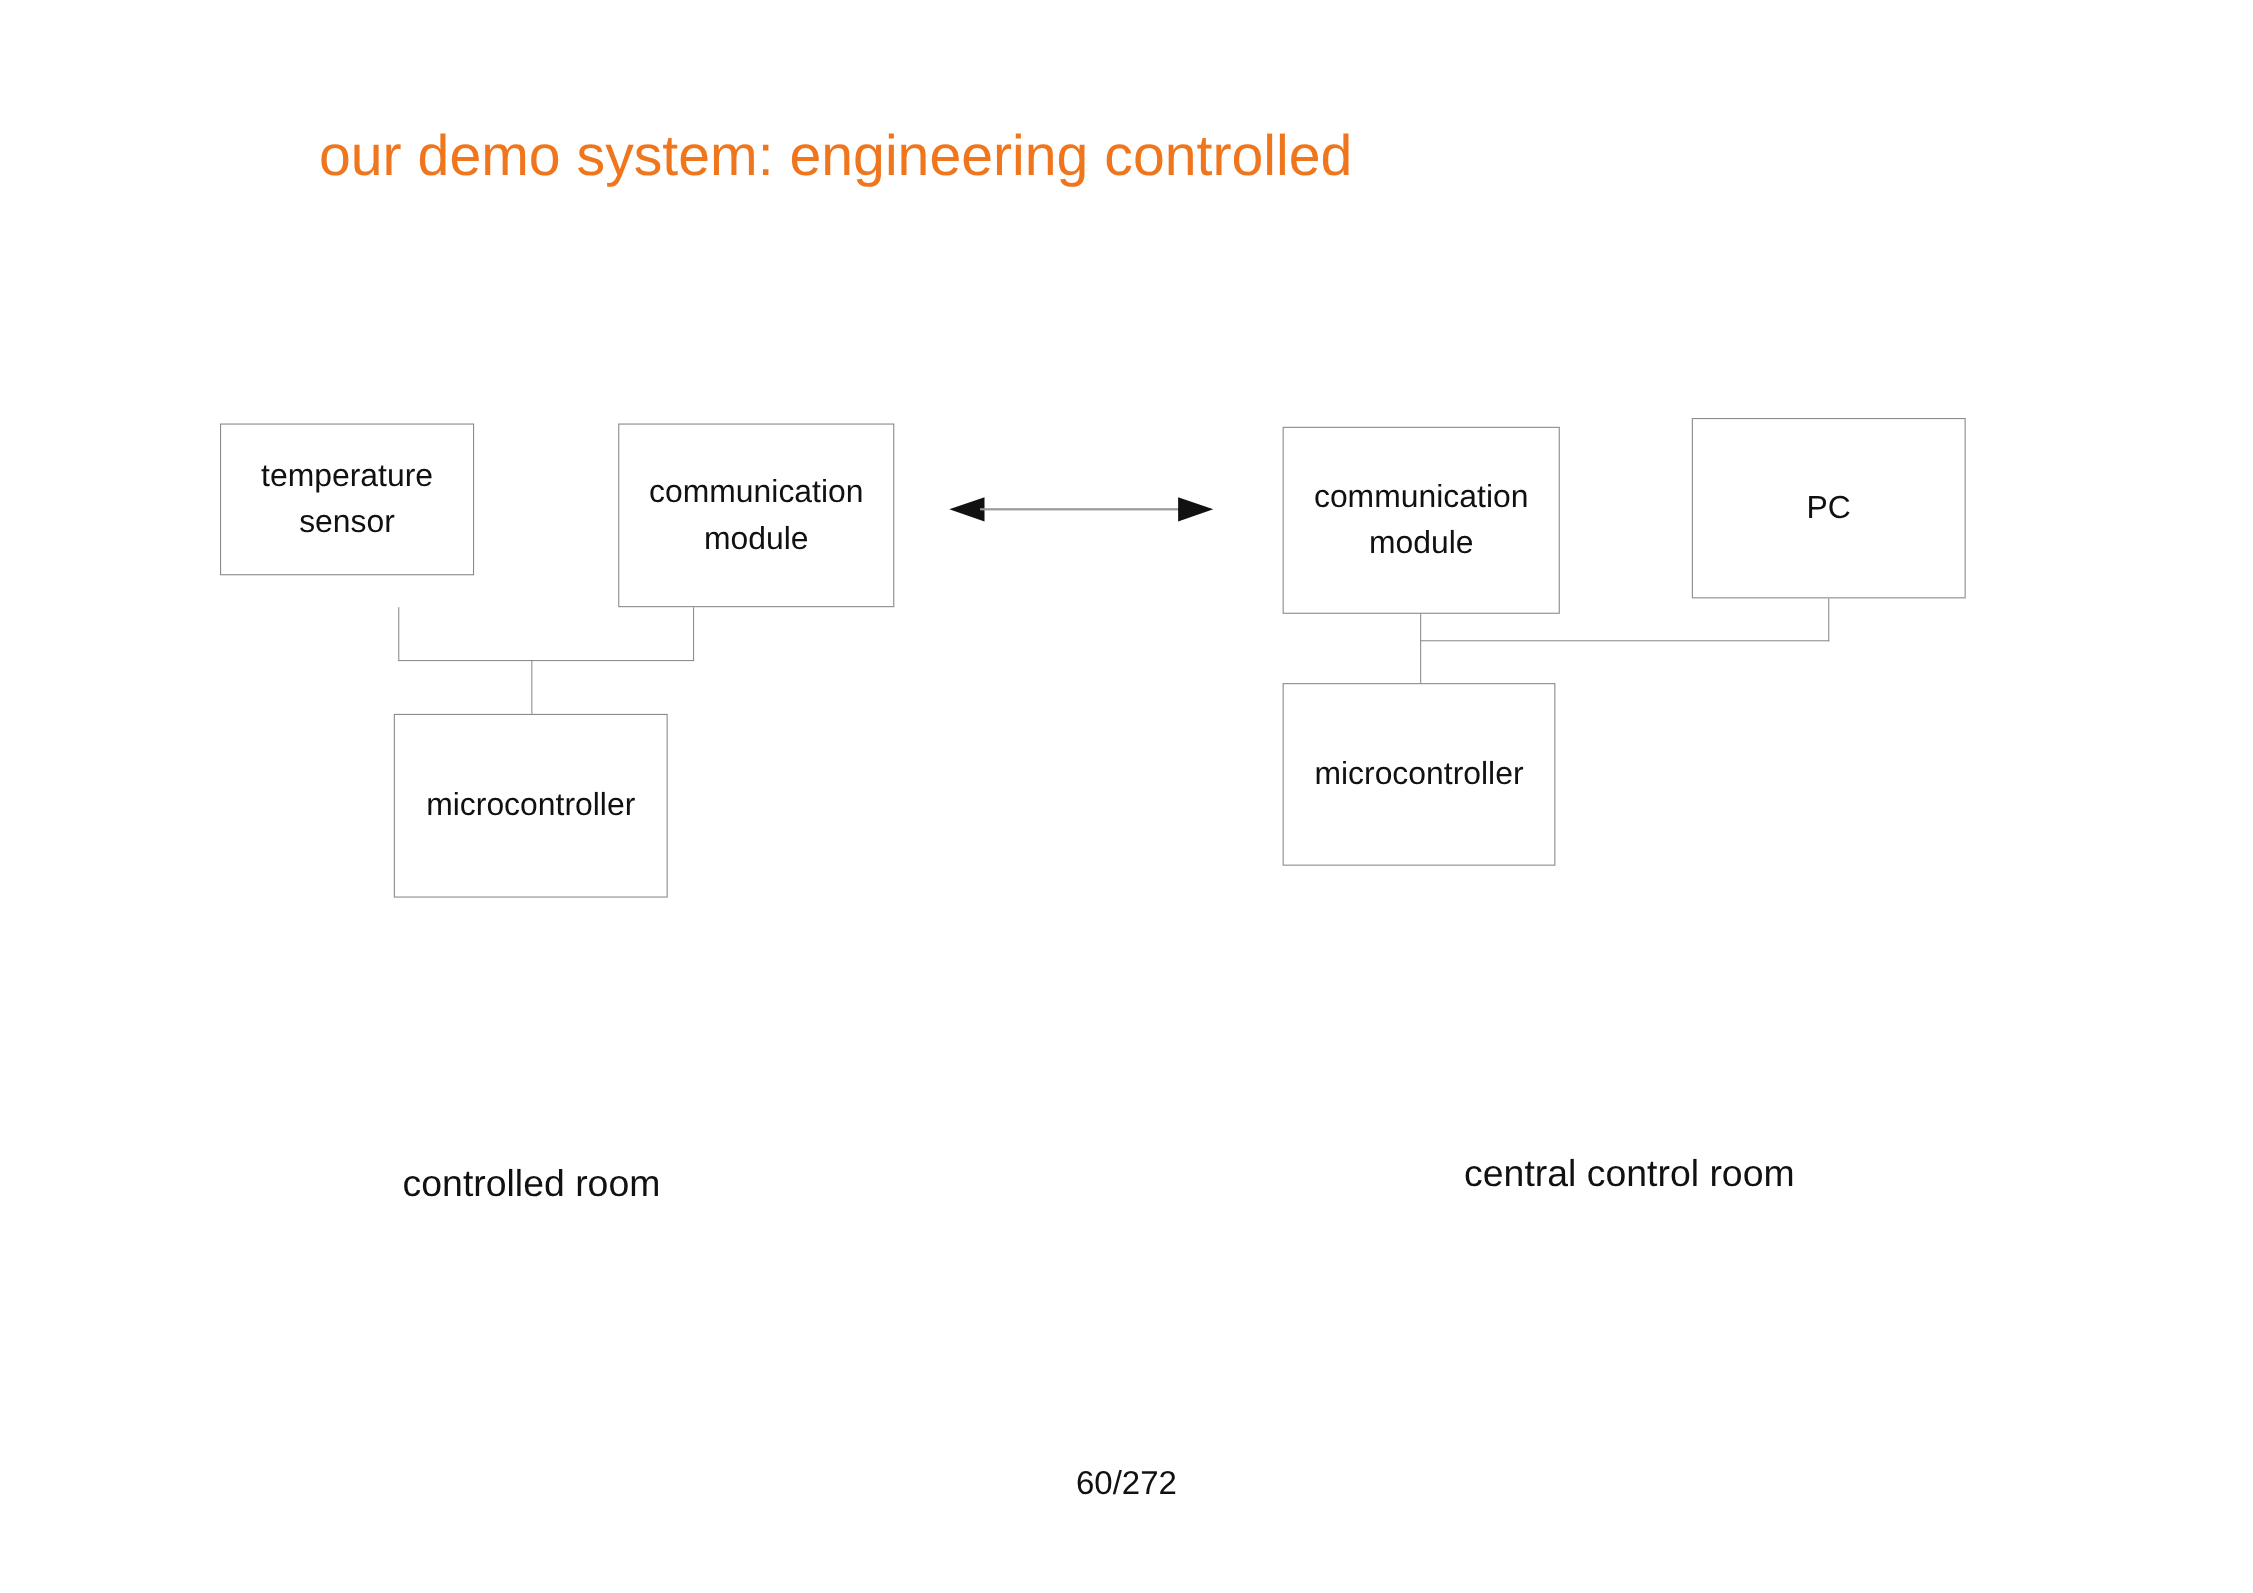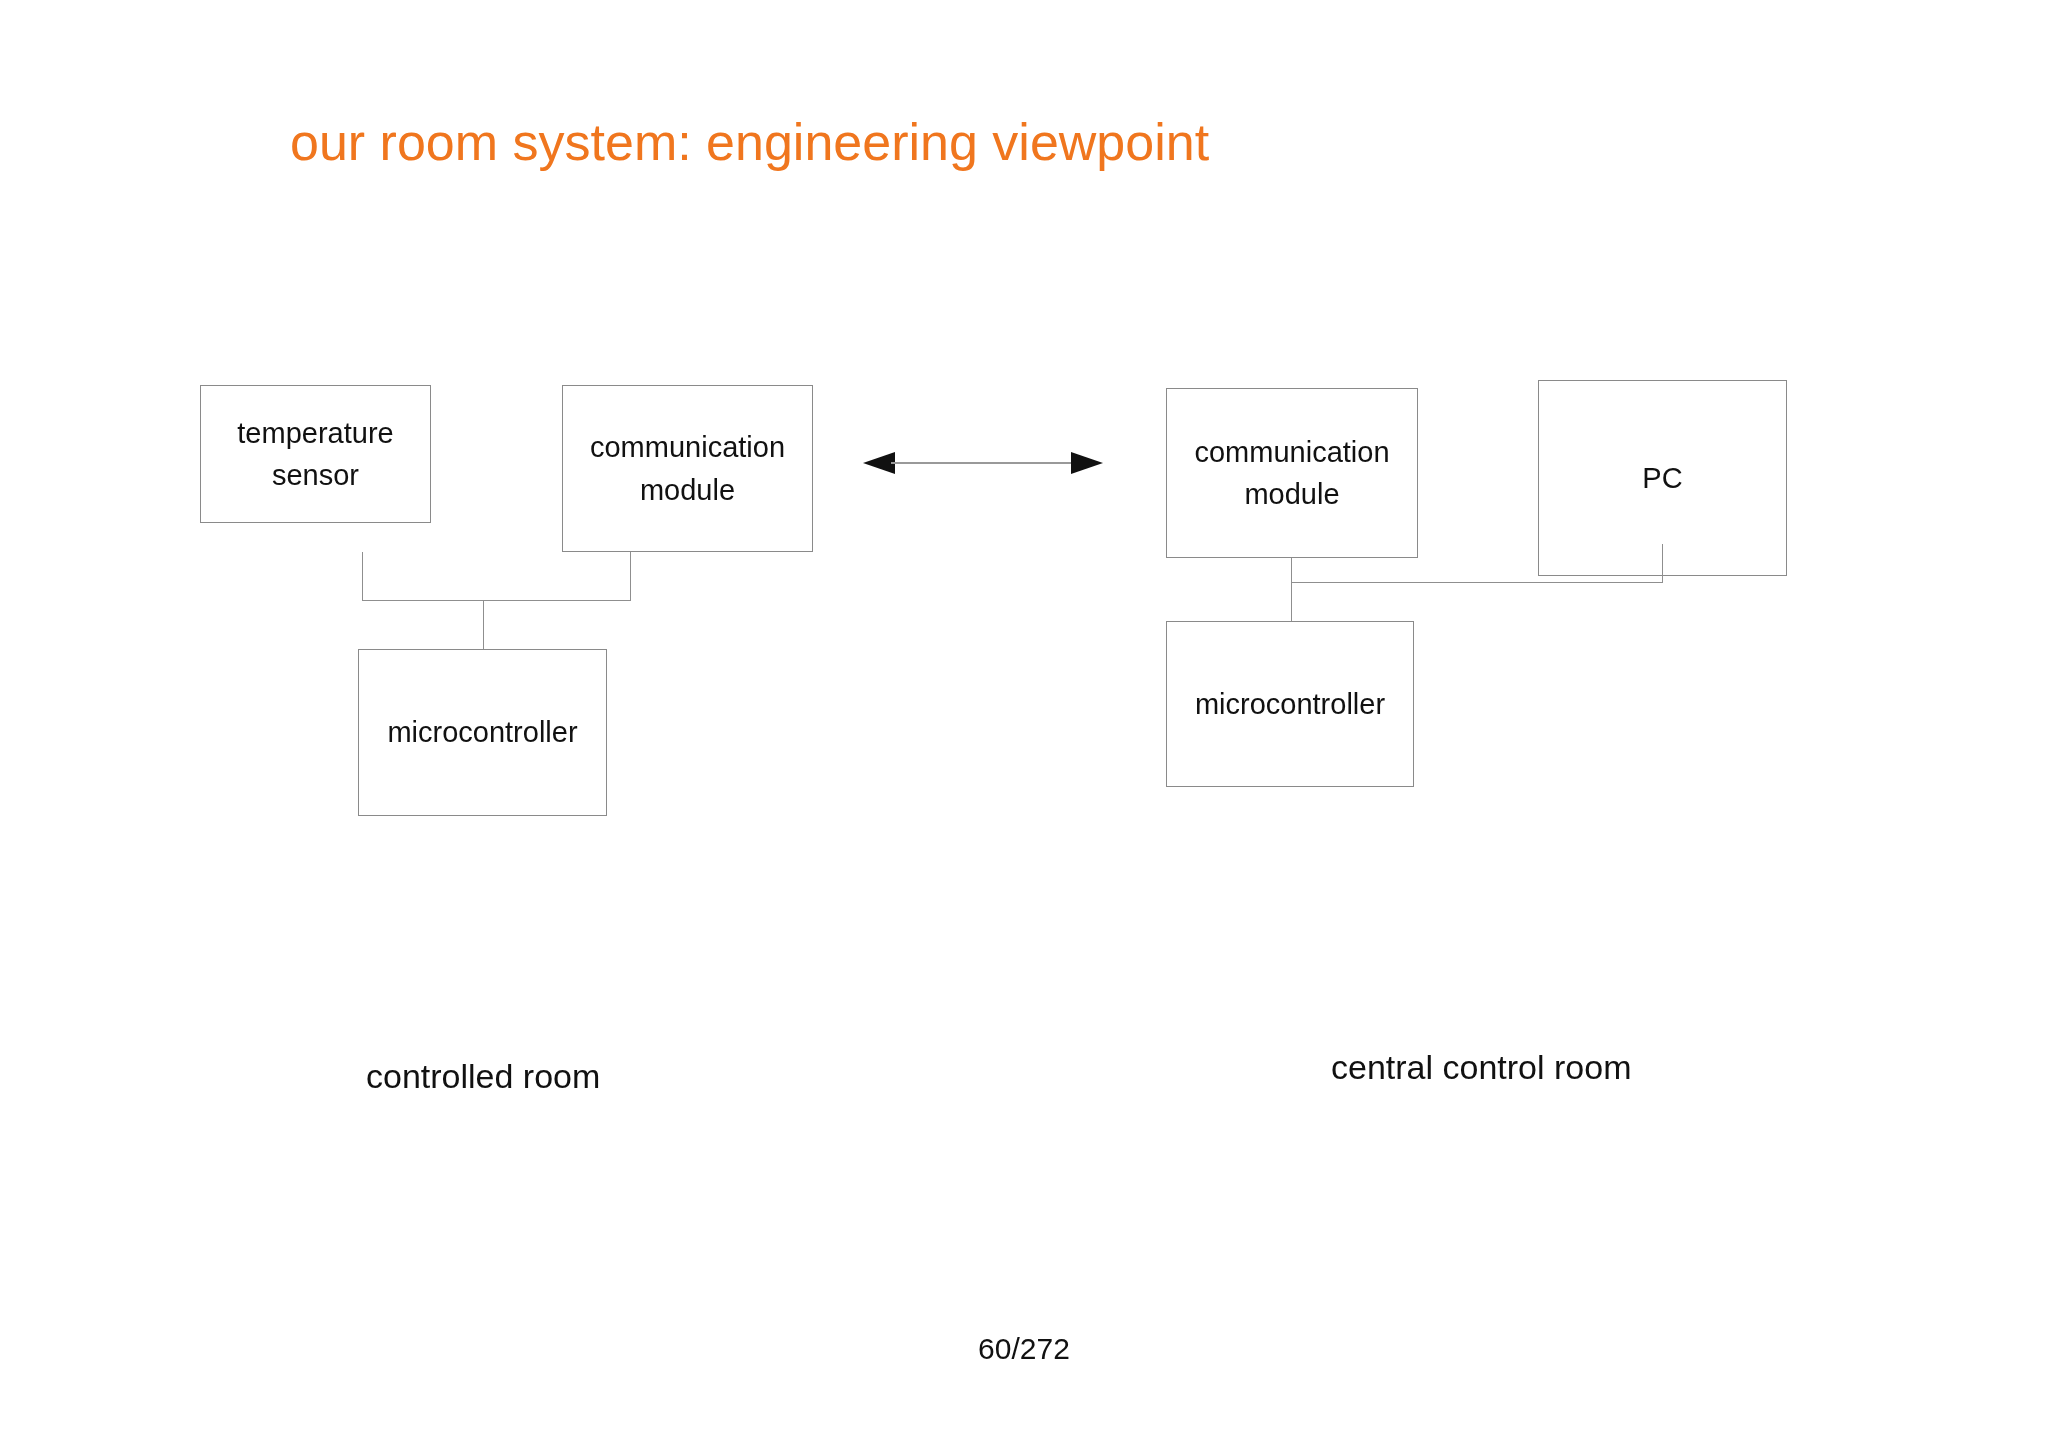--- a/index.html
+++ b/index.html
@@ -28,21 +28,21 @@
     position:absolute;box-sizing:border-box;
     background:var(--color-background);
     border:1px solid var(--color-box-border);
     display:flex;align-items:center;justify-content:center;
     text-align:center;
     font-size:29px;line-height:1.45;color:var(--color-text);
   }
   .node-temp  {left:200px;top:385px;width:231px;height:138px;}
   .node-commL {left:562px;top:385px;width:251px;height:167px;}
   .node-commR {left:1166px;top:388px;width:252px;height:170px;}
-  .node-pc    {left:1538px;top:380px;width:249px;height:196px;}
+  .node-pc    {left:1538px;top:380px;width:249px;height:164px;}
   .node-mcL   {left:358px;top:649px;width:249px;height:167px;}
   .node-mcR   {left:1166px;top:621px;width:248px;height:166px;}
   .node span{display:block;padding:0 14px;}
   .wire{position:absolute;background:var(--color-connector);}
   .wire-l-v1{left:362px;top:552px;width:1px;height:49px;}
   .wire-l-v2{left:630px;top:552px;width:1px;height:49px;}
   .wire-l-h {left:362px;top:600px;width:269px;height:1px;}
   .wire-l-v3{left:483px;top:600px;width:1px;height:49px;}
   .wire-r-v1{left:1291px;top:558px;width:1px;height:63px;}
   .wire-r-h {left:1291px;top:582px;width:372px;height:1px;}
@@ -66,21 +66,21 @@
     position:absolute;left:0;right:0;top:1334px;
     text-align:center;font-size:30px;line-height:1;
     color:var(--color-text);
   }
 </style>
 </head>
 <body>
 
 <div class="slide">
 
-  <h1 class="title">our room system: engineering viewpoint</h1>
+  <h1 class="title">our demo system: engineering controlled</h1>
 
   <div class="node node-temp">
     <span>temperature sensor</span>
   </div>
   <div class="node node-commL">
     <span>communication module</span>
   </div>
   <div class="node node-mcL">
     <span>microcontroller</span>
   </div>

